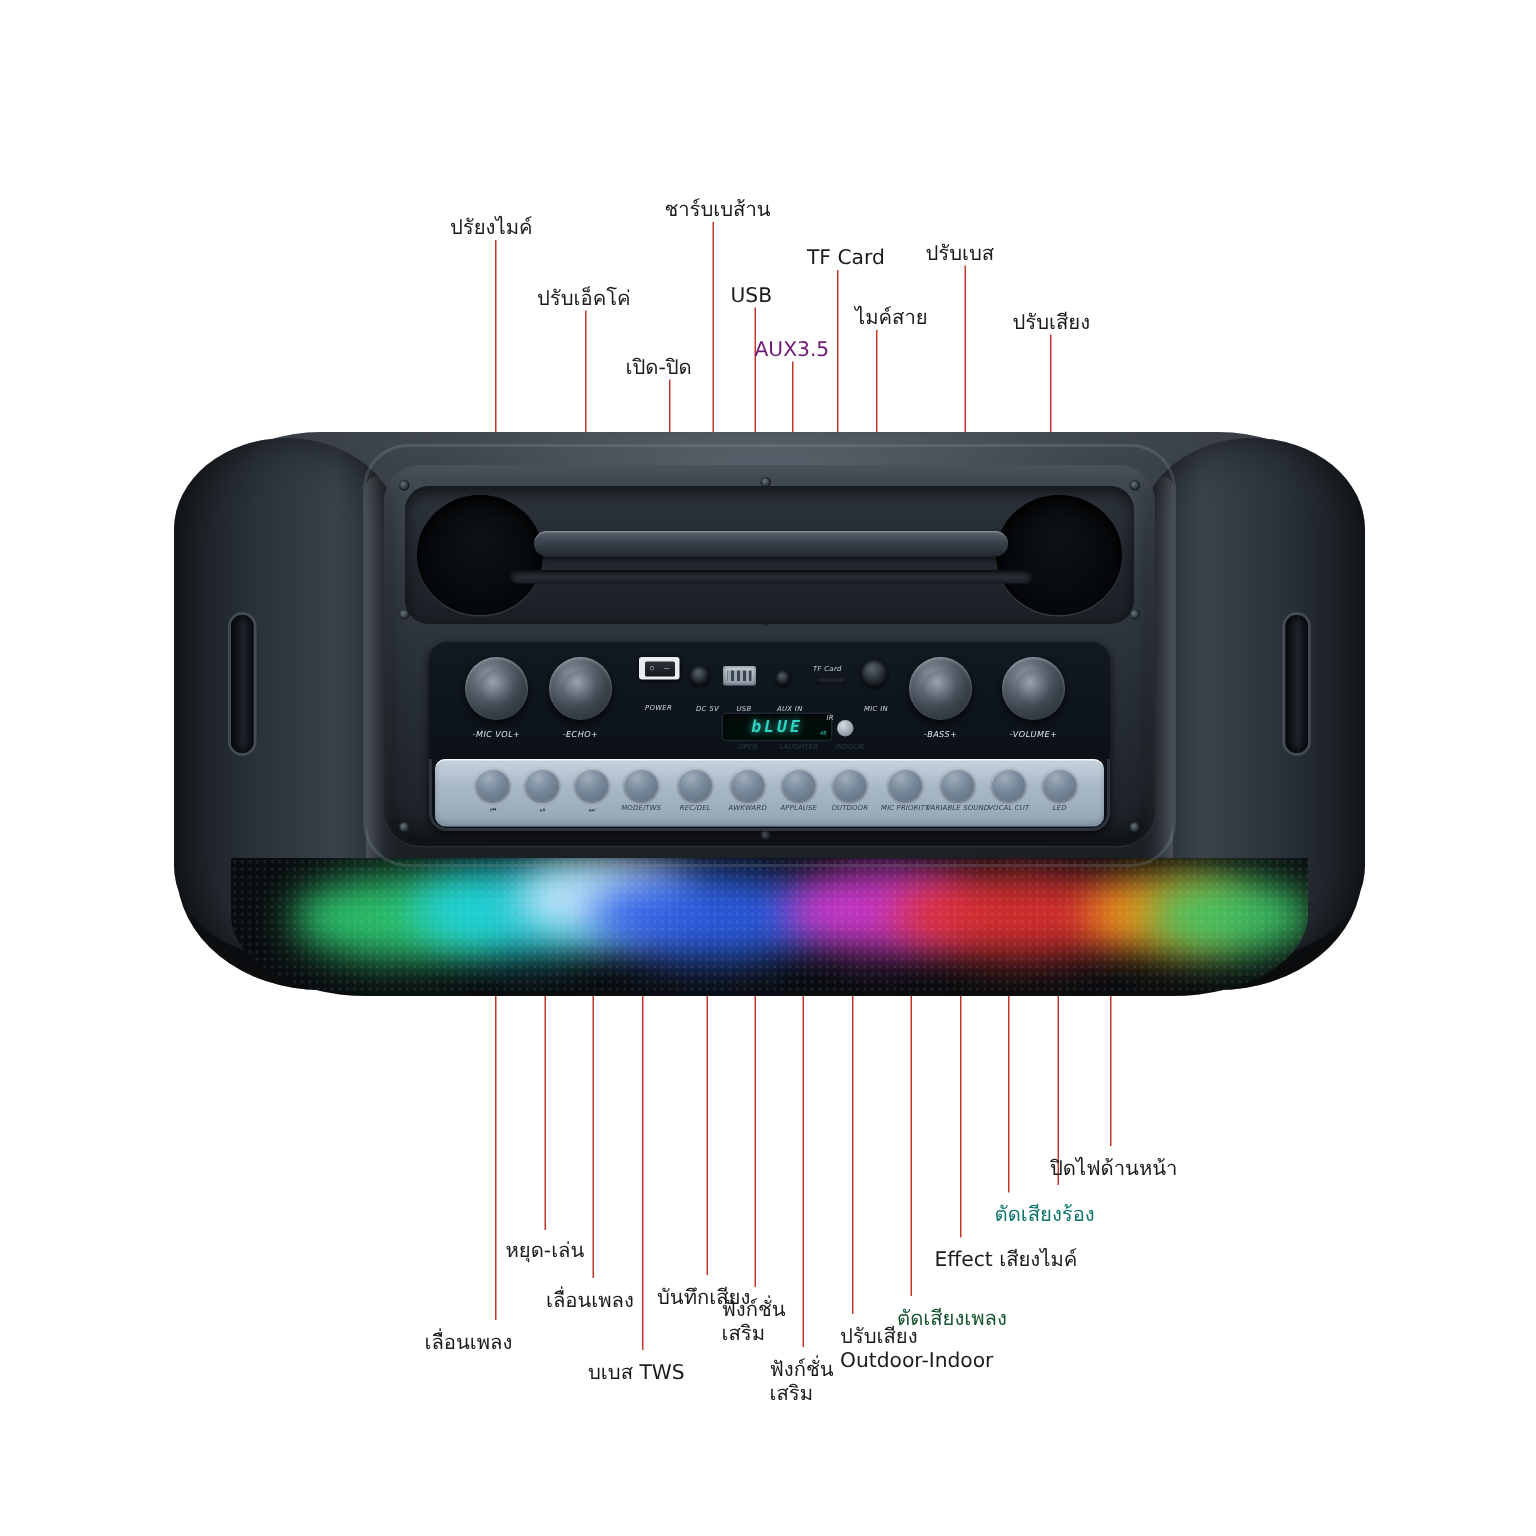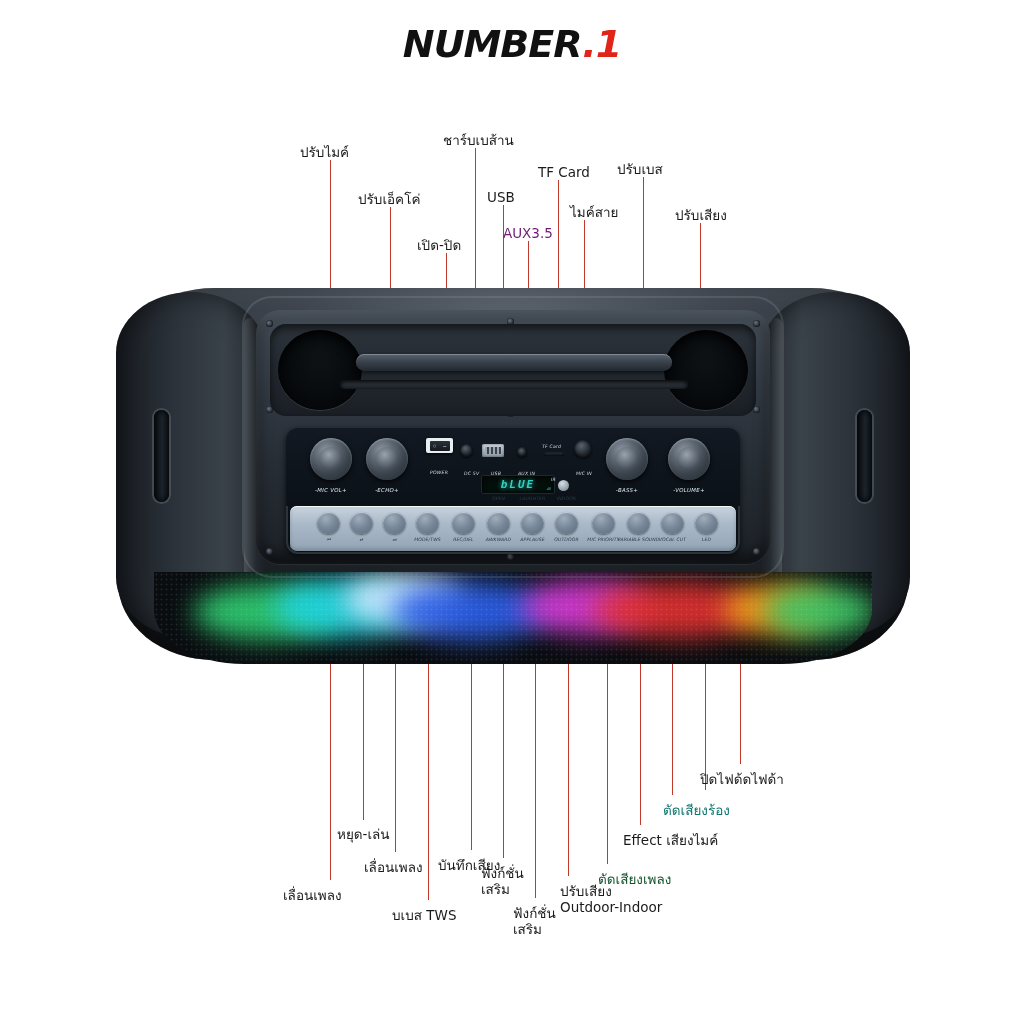--- a/index.html
+++ b/index.html
@@ -145,27 +145,24 @@
   .glow{position:absolute;border-radius:50%;filter:blur(13px);opacity:.92;}
 
   .bezel-ring{position:absolute;left:126px;top:10px;width:538px;height:278px;
     border-radius:28px;box-shadow:0 0 0 2px rgba(150,162,175,.22);pointer-events:none;}
 </style>
 </head>
 <body>
 
 <div id="stage">
 
-  <div id="logo">
-    <span>NUMBER</span><span class="dotone">.1</span>
-  </div>
 
   <div id="callout-layer">
       <div class="leader" style="left: 330px; top: 160px; height: 270px; background: rgb(192, 57, 43);"></div>
-      <div class="callout" style="left: 300px; top: 145px; color: rgb(27, 27, 27);">ปรับไมค์</div>
+      <div class="callout" style="left: 300px; top: 145px; color: rgb(27, 27, 27);">ปรัยงไมค์</div>
       <div class="leader" style="left: 390px; top: 207px; height: 223px; background: rgb(192, 57, 43);"></div>
       <div class="callout" style="left: 358px; top: 192px; color: rgb(27, 27, 27);">ปรับเอ็คโค่</div>
       <div class="leader" style="left: 446px; top: 253px; height: 177px; background: rgb(192, 57, 43);"></div>
       <div class="callout" style="left: 417px; top: 238px; color: rgb(27, 27, 27);">เปิด-ปิด</div>
       <div class="leader" style="left: 475px; top: 148px; height: 282px; background: rgb(192, 57, 43);"></div>
       <div class="callout" style="left: 443px; top: 133px; color: rgb(27, 27, 27);">ชาร์บเบส้าน</div>
       <div class="leader" style="left: 503px; top: 205px; height: 225px; background: rgb(192, 57, 43);"></div>
       <div class="callout" style="left: 487px; top: 190px; color: rgb(27, 27, 27);">USB</div>
       <div class="leader" style="left: 528px; top: 241px; height: 189px; background: rgb(192, 57, 43);"></div>
       <div class="callout" style="left: 503px; top: 226px; color: #701a75;">AUX3.5</div>
@@ -197,21 +194,21 @@
       <div class="callout" style="left: 560px; top: 884px; color: rgb(27, 27, 27);">ปรับเสียง
 Outdoor-Indoor</div>
       <div class="leader" style="left: 607px; top: 525px; height: 339px; background: rgb(192, 57, 43);"></div>
       <div class="callout" style="left: 598px; top: 872px; color: #14532d;">ตัดเสียงเพลง</div>
       <div class="leader" style="left: 640px; top: 525px; height: 300px; background: rgb(192, 57, 43);"></div>
       <div class="callout" style="left: 623px; top: 833px; color: rgb(27, 27, 27);">Effect เสียงไมค์</div>
       <div class="leader" style="left: 672px; top: 525px; height: 270px; background: rgb(192, 57, 43);"></div>
       <div class="callout" style="left: 663px; top: 803px; color: #0f766e;">ตัดเสียงร้อง</div>
       <div class="leader" style="left: 705px; top: 525px; height: 265px; background: rgb(192, 57, 43);"></div>
       <div class="leader" style="left: 740px; top: 525px; height: 239px; background: rgb(192, 57, 43);"></div>
-      <div class="callout" style="left: 700px; top: 772px; color: rgb(27, 27, 27);">ปิดไฟด้ดไฟด้า</div>
+      <div class="callout" style="left: 700px; top: 772px; color: rgb(27, 27, 27);">ปิดไฟด้านหน้า</div>
     </div>
 
   <div id="speaker">
     <div class="shell"></div>
 
     <div class="endcap l">
       <div class="endcap-hi"></div>
     </div>
     <div class="endcap r">
       <div class="endcap-hi"></div>

